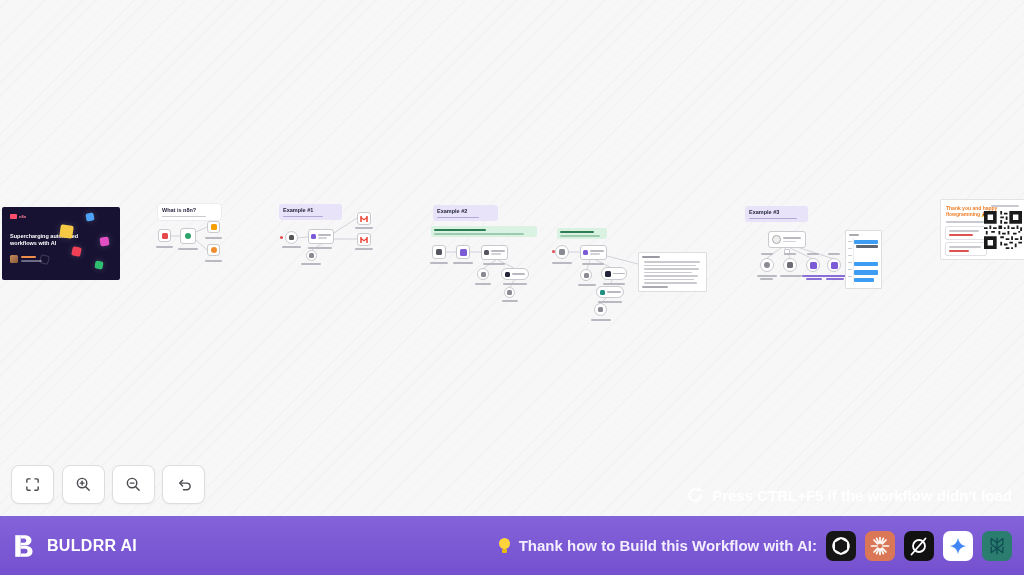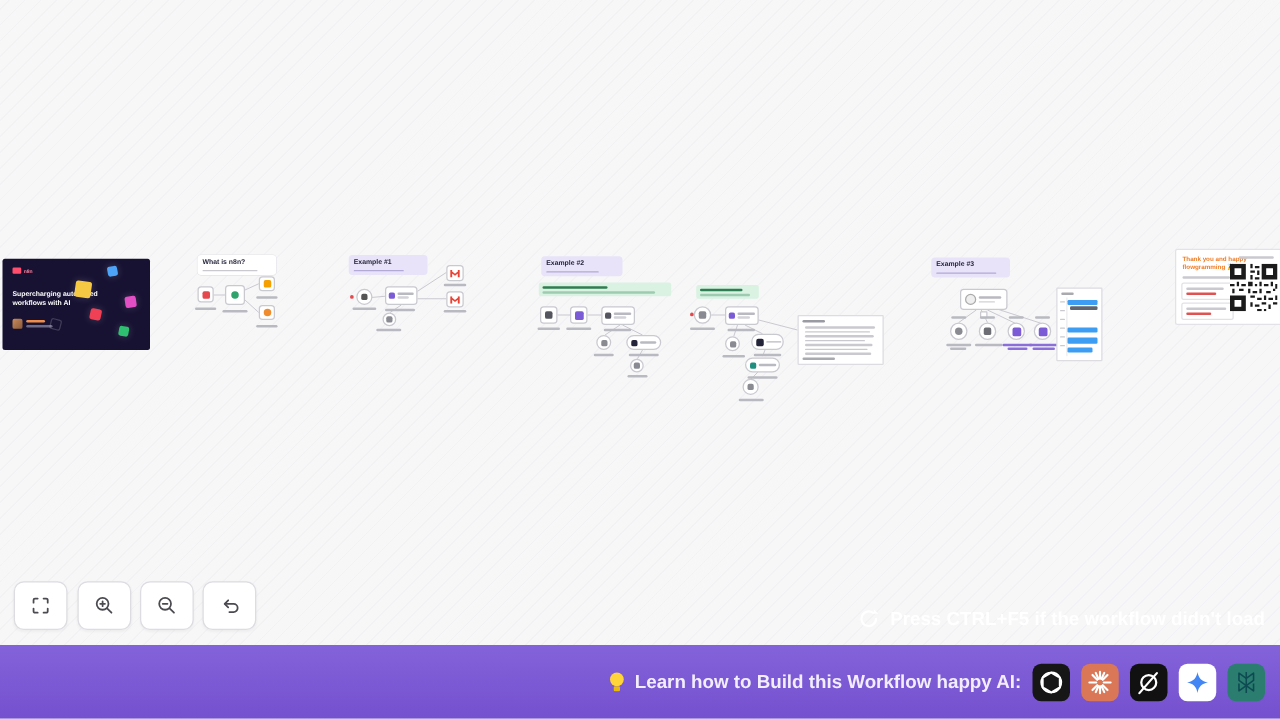--- a/index.html
+++ b/index.html
@@ -383,23 +383,33 @@
 
 <div class="watermark">
   <svg width="18" height="18" viewBox="0 0 20 20">
     <path d="M16.5 10a6.5 6.5 0 1 1-2.6-5.2" fill="none" stroke="rgba(255,255,255,.95)" stroke-width="2" stroke-linecap="round"></path>
     <path d="M14.5 1.5v4h4z" fill="rgba(255,255,255,.95)"></path>
   </svg>
   <span>Press CTRL+F5 if the workflow didn't load</span>
 </div>
 
 <div class="footer">
+  <div class="brand">
+    <svg width="26" height="26" viewBox="0 0 24 24">
+      <g fill="#fff">
+        <path d="M3 2h5v20H3z"></path>
+        <path d="M8 2h4.5a5.5 4.8 0 0 1 0 9.6H8V9h3.2a2 2 0 0 0 0-4H8z"></path>
+        <path d="M8 12h5.5a5.5 5 0 0 1 0 10H8v-3h4.2a2.2 2.2 0 0 0 0-4.4H8z"></path>
+      </g>
+    </svg>
+    <span class="brand-name">BULDRR AI</span>
+  </div>
   <div class="cta">
     <span class="bulb"></span>
-    <span class="cta-text">Learn how to Build this Workflow happy AI:</span>
+    <span class="cta-text">Thank how to Build this Workflow with AI:</span>
     <span class="ai-icon" style="background:#161616;" title="OpenAI">
       <svg width="20" height="20" viewBox="-12 -12 24 24">
         <g stroke="#fff" stroke-width="1.9" fill="none" stroke-linecap="round">
           <path d="M0-9.5A9.5 9.5 0 0 1 8.2-4.75L8.2 3.2"></path>
           <path d="M0-9.5A9.5 9.5 0 0 1 8.2-4.75L8.2 3.2" transform="rotate(60)"></path>
           <path d="M0-9.5A9.5 9.5 0 0 1 8.2-4.75L8.2 3.2" transform="rotate(120)"></path>
           <path d="M0-9.5A9.5 9.5 0 0 1 8.2-4.75L8.2 3.2" transform="rotate(180)"></path>
           <path d="M0-9.5A9.5 9.5 0 0 1 8.2-4.75L8.2 3.2" transform="rotate(240)"></path>
           <path d="M0-9.5A9.5 9.5 0 0 1 8.2-4.75L8.2 3.2" transform="rotate(300)"></path>
         </g>

